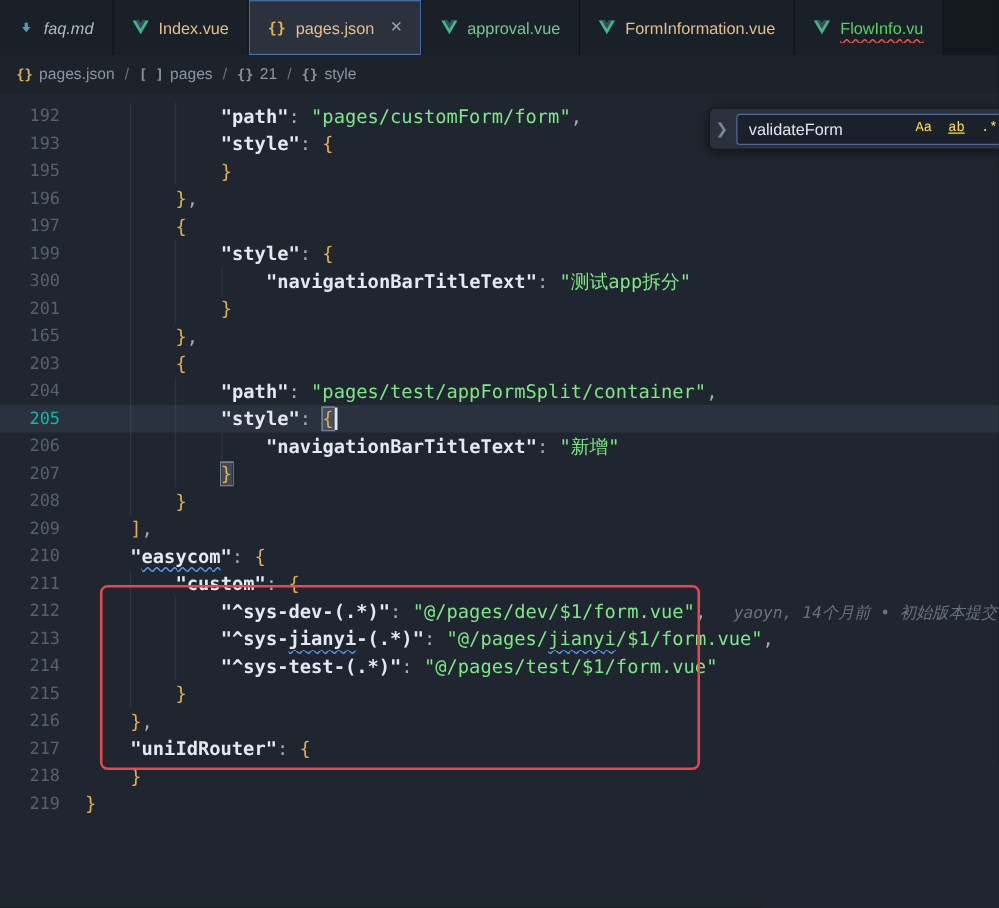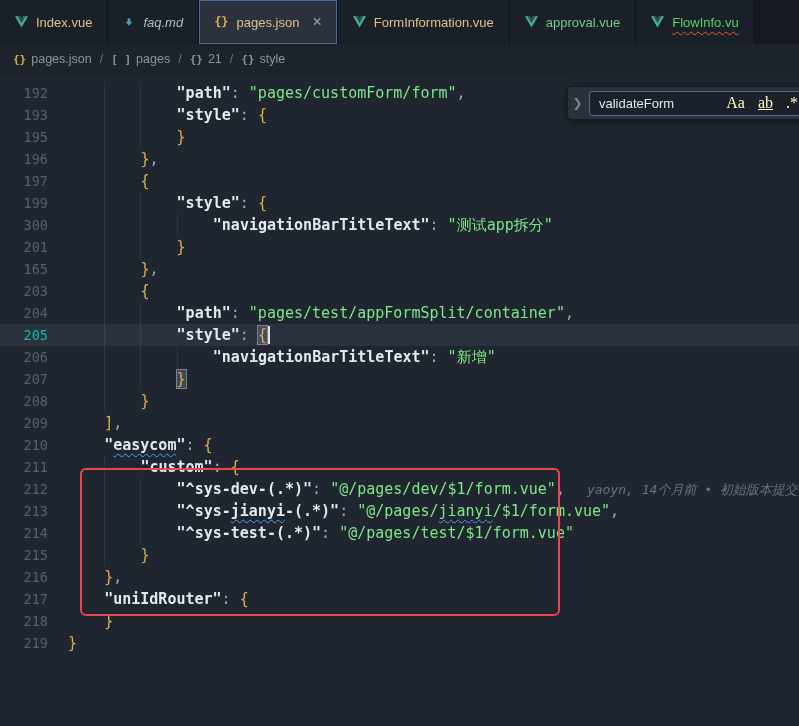--- a/index.html
+++ b/index.html
@@ -42,69 +42,69 @@
   .blame{color:#69737f;font-style:italic;margin-left:22px;font-size:13px;font-weight:400}
 
   
   .redbox{position:absolute;left:80px;top:394px;width:480px;height:148px;border:2px solid #e5484d;border-radius:6px;pointer-events:none;z-index:20}
 
   
   .find{position:absolute;top:12px;right:-14px;width:246px;height:34px;background:#2a313c;border:1px solid #161b22;border-radius:5px;box-shadow:0 2px 10px rgba(0,0,0,.45);display:flex;align-items:center;padding:0 6px 0 3px;gap:5px;z-index:30}
   .ftoggle{color:#7d8794;font-size:12px;width:13px;text-align:center;cursor:pointer;flex:none}
   .finput{flex:1;height:25px;background:#1b212a;border:1px solid #4f6b92;border-radius:3px;display:flex;align-items:center;padding:0 4px 0 9px;gap:7px;overflow:hidden}
   .fquery{color:#e2e8f0;font-size:13px;flex:1;white-space:nowrap}
-  .fbtn{color:#fef9c3;font-size:16px;padding:1px 3px;border-radius:3px;cursor:pointer;flex:none;font-family:Liberation Serif, serif}
+  .fbtn{color:#fde047;font-size:11px;padding:1px 3px;border-radius:3px;cursor:pointer;flex:none;font-family:Liberation Mono, monospace}
   .ww{text-decoration:underline}
 </style>
 </head>
 <body>
 
 <div class="app">
   <div class="tabbar">
       <div class="tab">
         <span class="ticon">
+          <svg width="12" height="12" viewBox="0 0 16 16">
+            <path fill="#519aba" d="M8 13 3.5 7.5h2.7V3h3.6v4.5h2.7Z"></path>
+          </svg>
+        </span>
+        <span class="tlabel italic" style="color: rgb(173, 186, 199);">faq.md</span>
+      </div>
+      <div class="tab">
+        <span class="ticon">
           <svg width="13" height="12" viewBox="0 0 24 21">
             <path fill="#41b883" d="M14.9 0 12 5 9.1 0H0l12 20.6L24 0Z"></path>
             <path fill="#34495e" d="M14.9 0 12 5 9.1 0H4.6L12 12.7 19.4 0Z"></path>
           </svg>
         </span>
         <span class="tlabel" style="color: rgb(226, 192, 141);">Index.vue</span>
-      </div>
-      <div class="tab">
-        <span class="ticon">
-          <svg width="12" height="12" viewBox="0 0 16 16">
-            <path fill="#519aba" d="M8 13 3.5 7.5h2.7V3h3.6v4.5h2.7Z"></path>
-          </svg>
-        </span>
-        <span class="tlabel italic" style="color: rgb(173, 186, 199);">faq.md</span>
       </div>
       <div class="tab active">
         <span class="ticon">
           <span style="color:#deb050;font-weight:700;font-family:'DejaVu Sans Mono',monospace;font-size:12px">{}</span>
         </span>
         <span class="tlabel" style="color: rgb(226, 192, 141);">pages.json</span>
         <span class="tclose">×</span>
       </div>
       <div class="tab">
         <span class="ticon">
           <svg width="13" height="12" viewBox="0 0 24 21">
             <path fill="#41b883" d="M14.9 0 12 5 9.1 0H0l12 20.6L24 0Z"></path>
             <path fill="#34495e" d="M14.9 0 12 5 9.1 0H4.6L12 12.7 19.4 0Z"></path>
           </svg>
         </span>
-        <span class="tlabel" style="color: rgb(226, 192, 141);">FormInformation.vue</span>
+        <span class="tlabel" style="color: rgb(115, 201, 145);">approval.vue</span>
       </div>
       <div class="tab">
         <span class="ticon">
           <svg width="13" height="12" viewBox="0 0 24 21">
             <path fill="#41b883" d="M14.9 0 12 5 9.1 0H0l12 20.6L24 0Z"></path>
             <path fill="#34495e" d="M14.9 0 12 5 9.1 0H4.6L12 12.7 19.4 0Z"></path>
           </svg>
         </span>
-        <span class="tlabel" style="color: rgb(115, 201, 145);">approval.vue</span>
+        <span class="tlabel" style="color: rgb(226, 192, 141);">FormInformation.vue</span>
       </div>
       <div class="tab">
         <span class="ticon">
           <svg width="13" height="12" viewBox="0 0 24 21">
             <path fill="#41b883" d="M14.9 0 12 5 9.1 0H0l12 20.6L24 0Z"></path>
             <path fill="#34495e" d="M14.9 0 12 5 9.1 0H4.6L12 12.7 19.4 0Z"></path>
           </svg>
         </span>
         <span class="tlabel errline" style="color: rgb(87, 209, 99);">FlowInfo.vu</span>
       </div>

